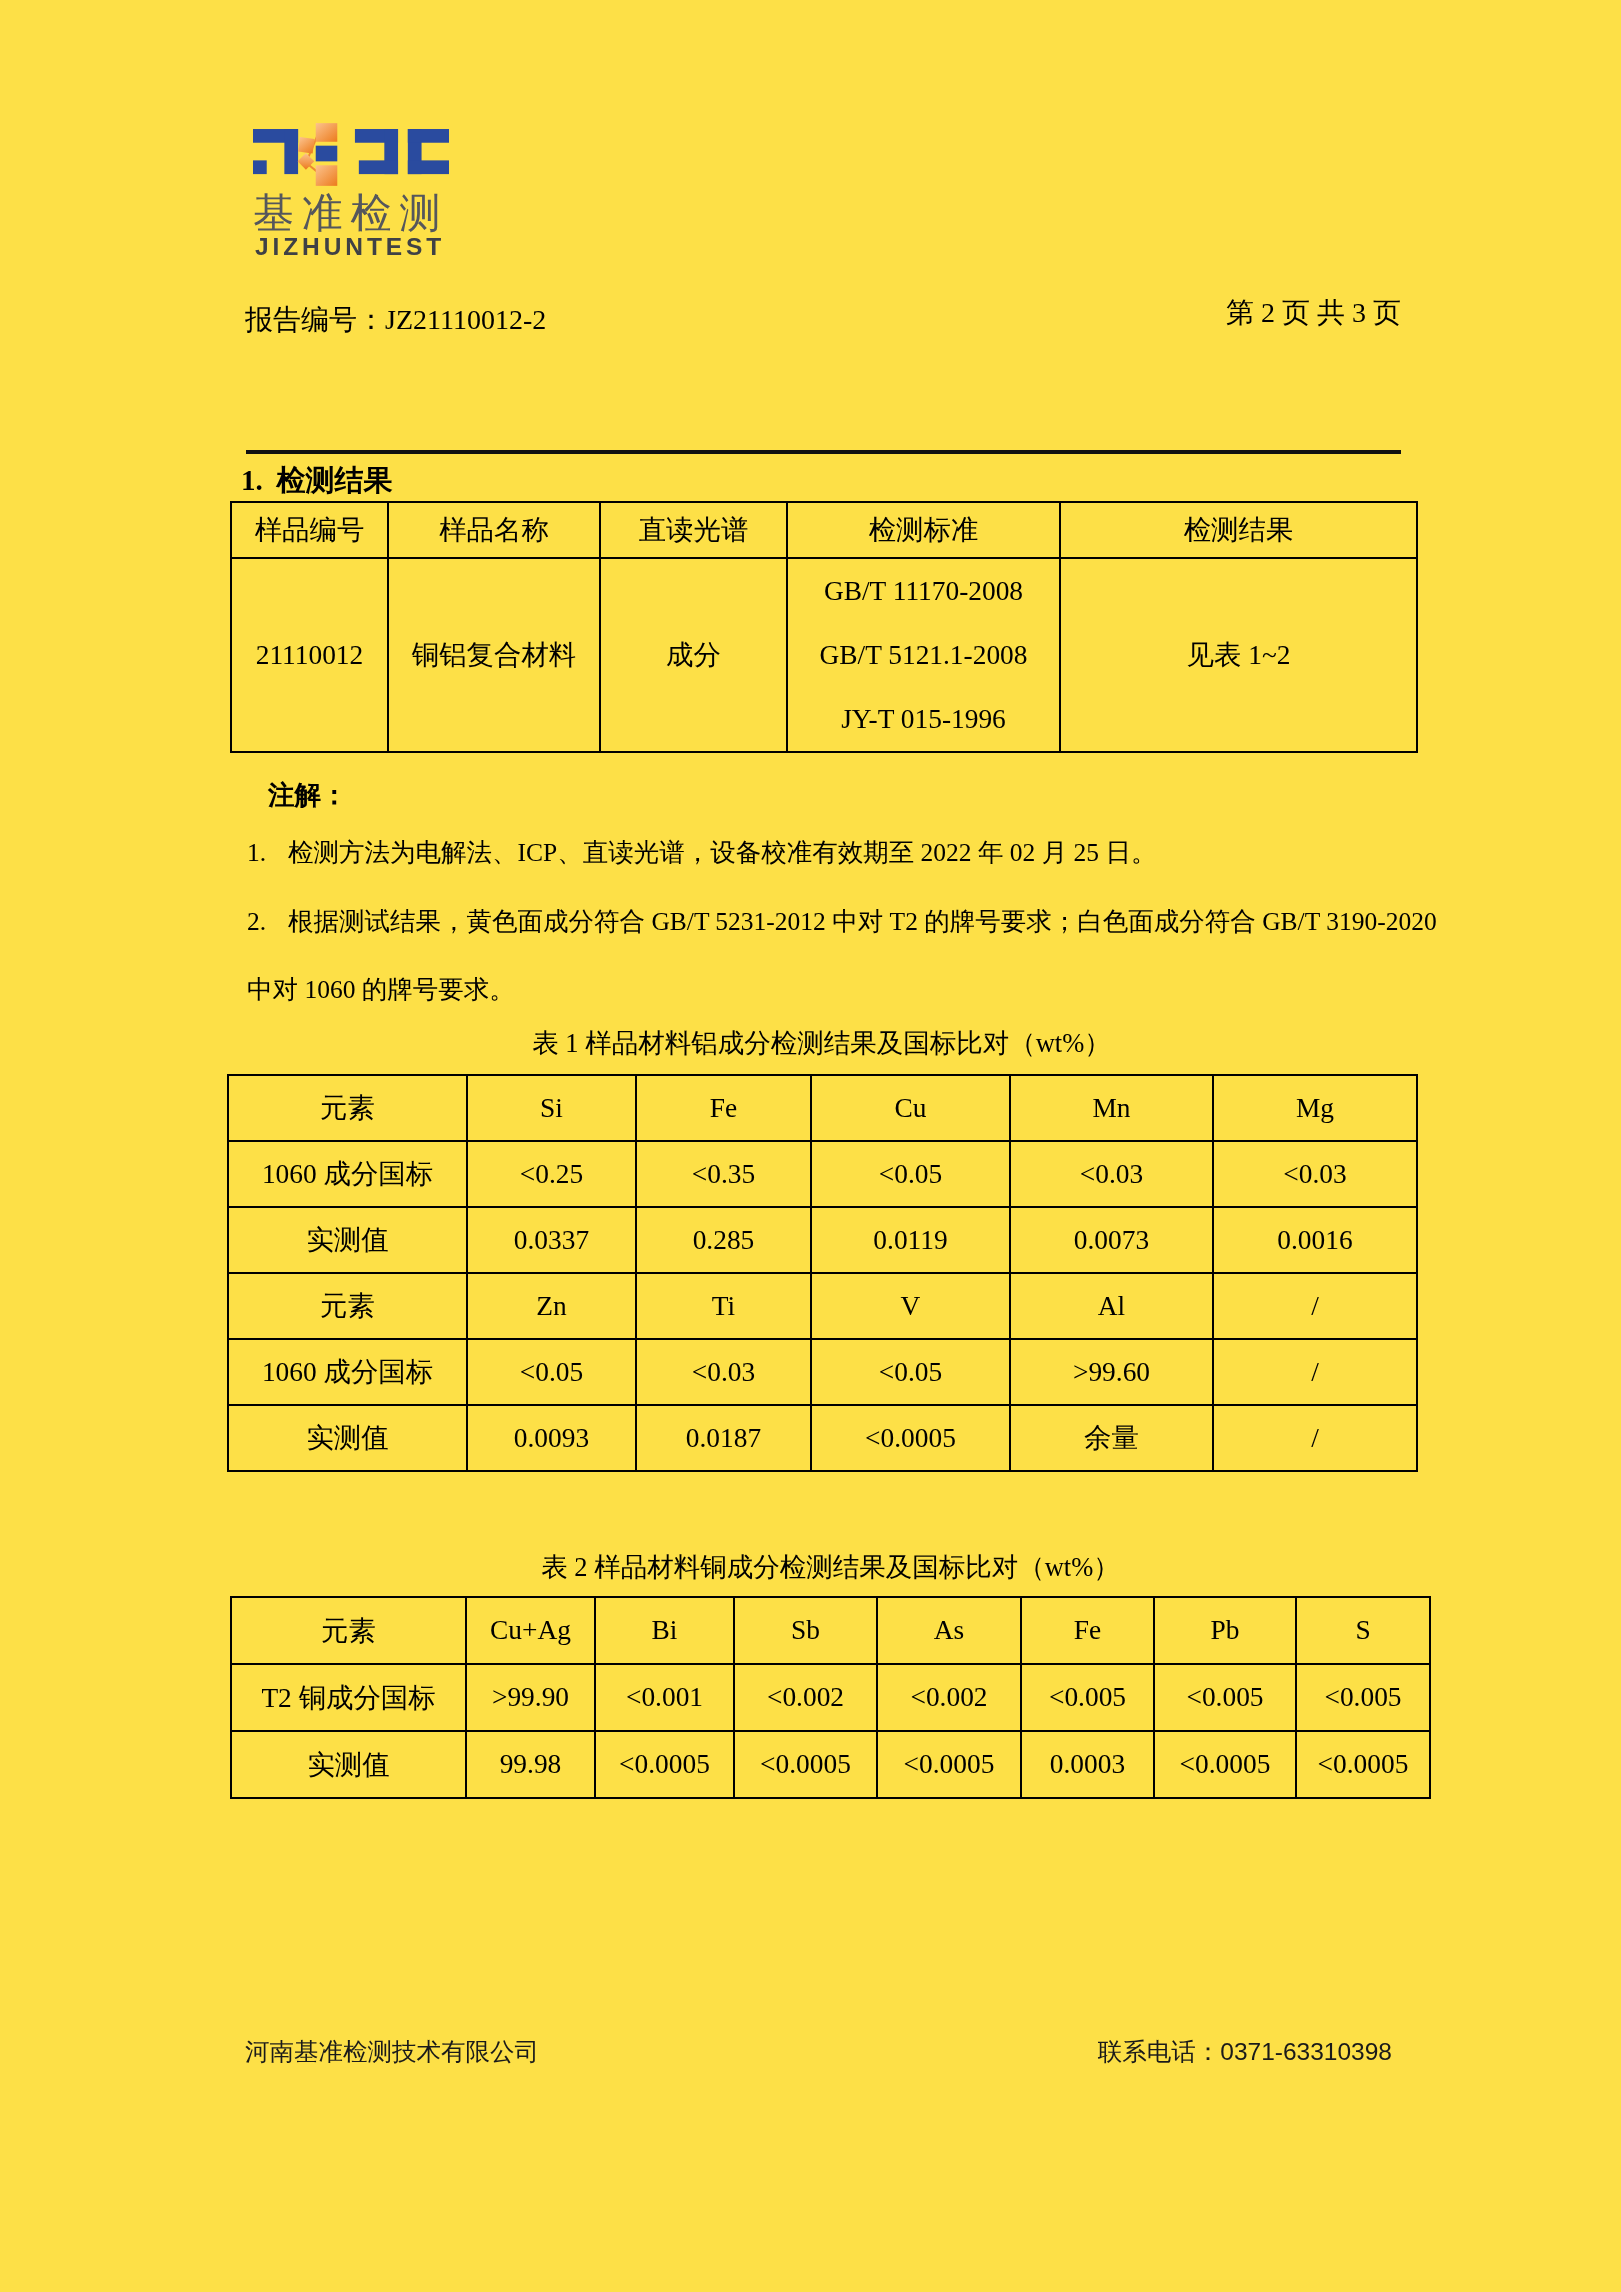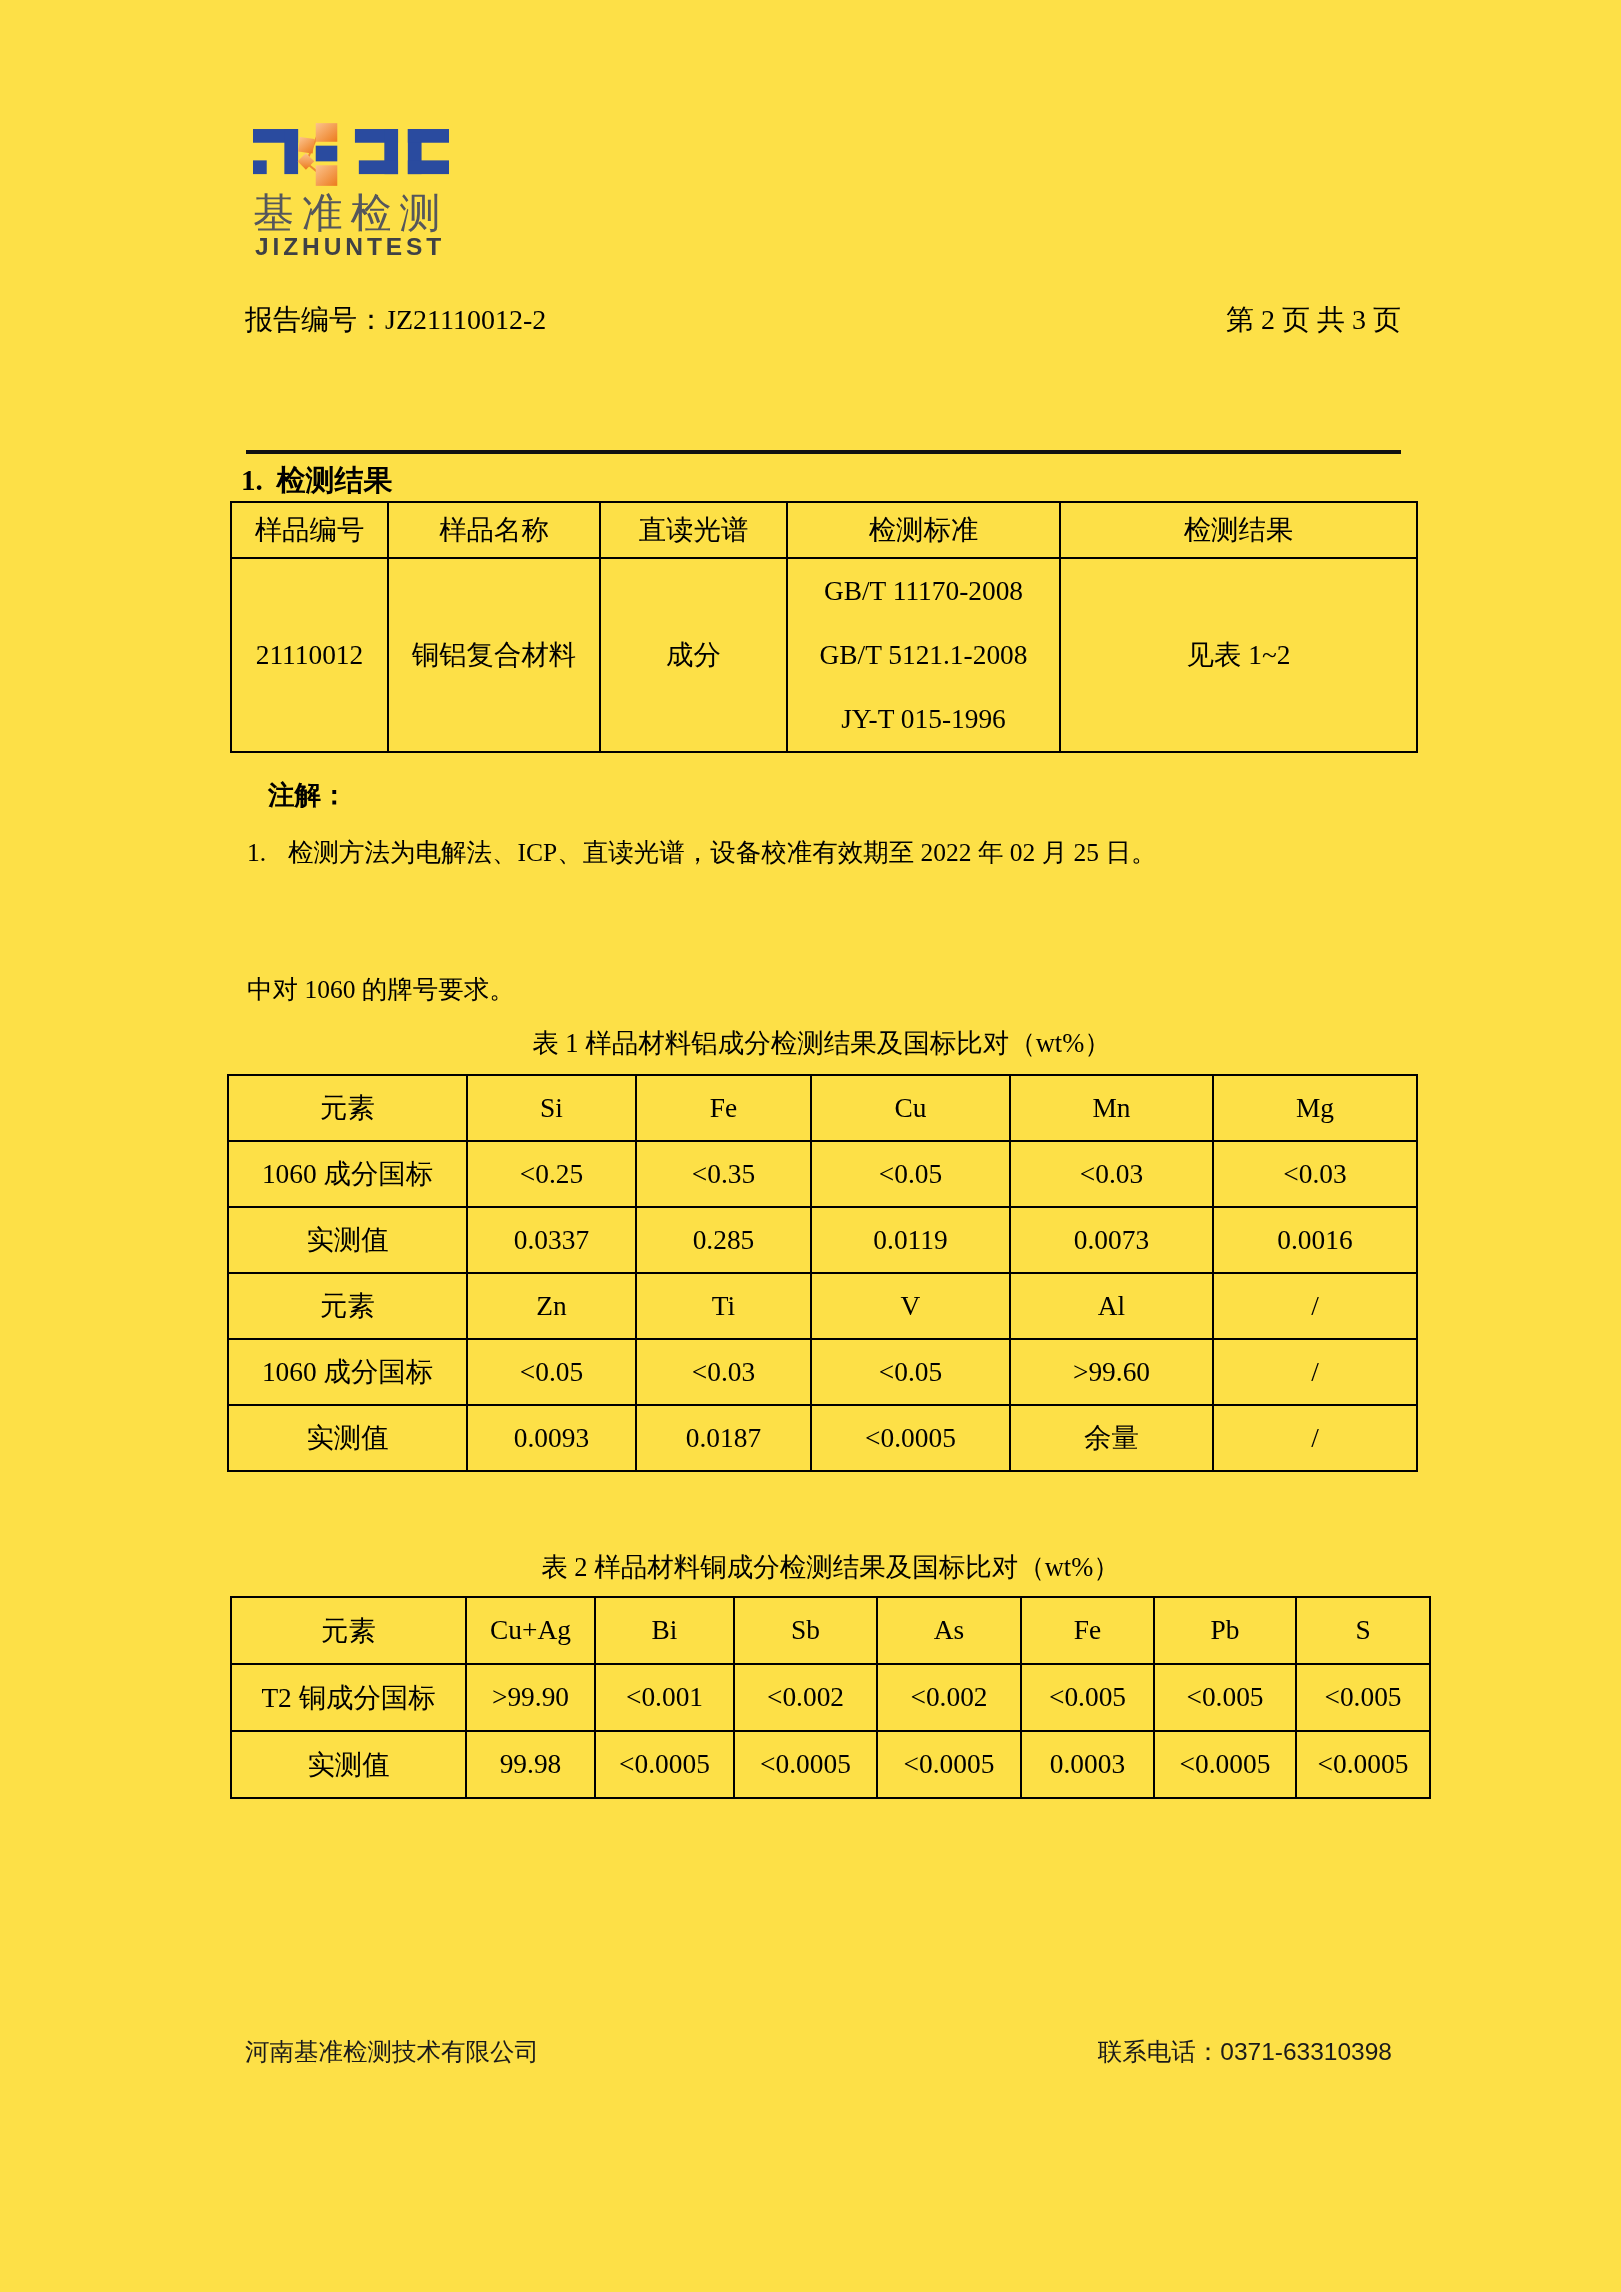--- a/index.html
+++ b/index.html
@@ -18,21 +18,21 @@
     font-family:"Liberation Sans","DejaVu Sans",sans-serif;
     font-size:41px;font-weight:500;color:#55575c;letter-spacing:7.8px;white-space:nowrap;
   }
   .logo-en{
     position:absolute;left:255px;top:233px;
     font-family:"Liberation Sans","DejaVu Sans",sans-serif;
     font-size:24.5px;font-weight:bold;color:#3f4145;letter-spacing:3.9px;white-space:nowrap;
   }
   
   .report-no{position:absolute;left:245px;top:301px;font-size:28px;white-space:pre;}
-  .page-info{position:absolute;right:220px;top:301px;font-size:28px;white-space:pre;}
+  .page-info{position:absolute;right:220px;top:294px;font-size:28px;white-space:pre;}
   
   .doc-title{
     position:absolute;left:0;top:383px;width:1621px;
     text-align:center;font-size:45px;font-weight:bold;letter-spacing:4.9px;
   }
   .title-rule{position:absolute;left:246px;top:450px;width:1155px;height:3.9px;background:#111;}
   .sec-heading{position:absolute;left:241px;top:461px;font-size:29px;font-weight:bold;white-space:pre;}
   .sec-heading .num{margin-right:13.7px;}
   
   table.t{
@@ -138,20 +138,21 @@
         <div class="std-line">GB/T 5121.1-2008</div>
         <div class="std-line">JY-T 015-1996</div>
       </td>
       <td>见表 1~2</td>
     </tr>
   </tbody>
     </table>
 
   <div class="notes-label">注解：</div>
   <div class="note-line nl1"><span class="note-num">1.</span><span>检测方法为电解法、ICP、直读光谱，设备校准有效期至 2022 年 02 月 25 日。</span></div>
+  <div class="note-line nl2"><span class="note-num">2.</span><span>根据测试结果，黄色面成分符合 GB/T 5231-2012 中对 T2 的牌号要求；白色面成分符合 GB/T 3190-2020</span></div>
   <div class="note-line nl3">中对 1060 的牌号要求。</div>
 
   <div class="caption cap1">表 1 样品材料铝成分检测结果及国标比对（wt%）</div>
   <table class="t t1">
     <colgroup>
       <col style="width:239px">
         <col style="width:169px">
         <col style="width:175px">
       <col style="width:199px">
         <col style="width:203px">

